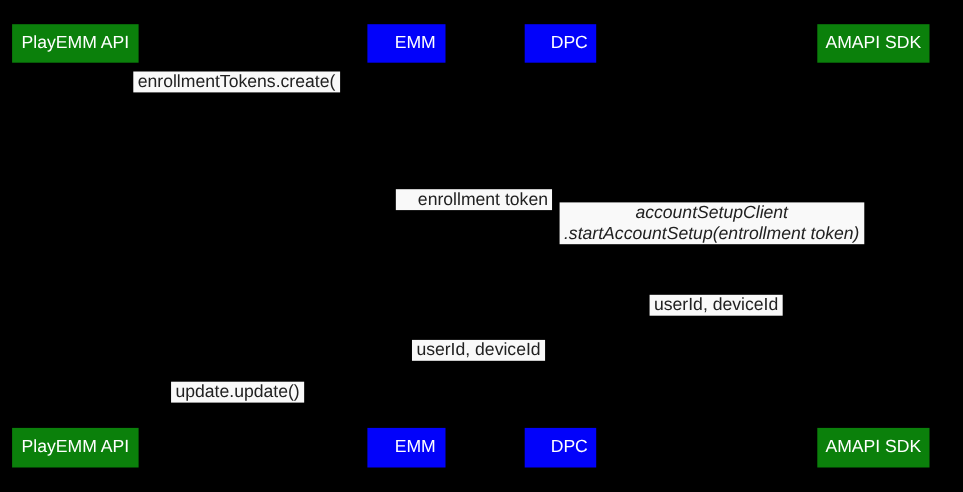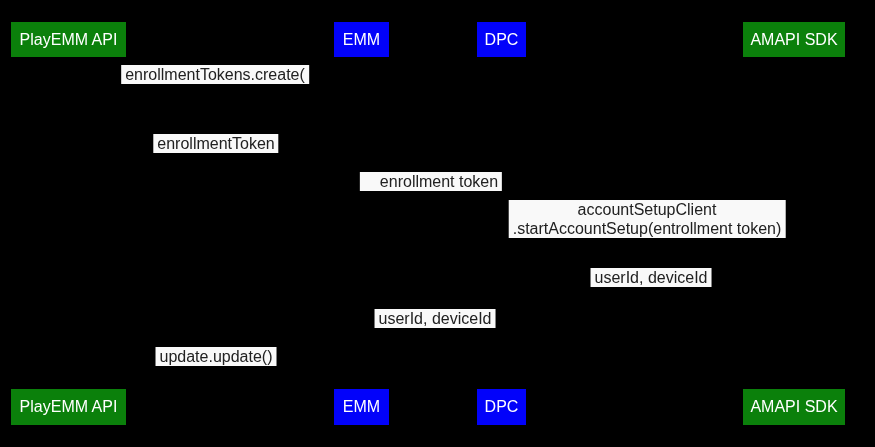--- a/index.html
+++ b/index.html
@@ -15,63 +15,60 @@
     position: absolute;
     height: 35px;
     display: flex;
     align-items: center;
     justify-content: center;
     color: #ffffff;
     font-size: 16px;
     white-space: nowrap;
   }
   .actor.green { background: #0b800b; }
-  .actor.blue  { background: #0202fa; }
+  .actor.blue  { background: #0202fa; padding-left: 16px; }
   .row-top { top: 22px; }
   .row-bottom { top: 389px; height: 36px; }
   .a-playemm { left: 11px;  width: 115px; }
   .a-emm     { left: 334px; width: 55px; }
   .a-dpc     { left: 477px; width: 49px; }
   .a-amapi   { left: 743px; width: 102px; }
   .msg {
     position: absolute;
     transform: translateX(-50%);
     background: #f9f9f9;
     color: #212121;
     font-size: 16px;
     line-height: 19px;
     padding: 0 4px;
     text-align: center;
   }
   .msg-line { white-space: nowrap; }
   .m1 { left: 215px; top: 65px; }
   .m2 { left: 216px; top: 134px; }
   .m3 { left: 431px; top: 172px; padding-left: 20px; }
-  .m4 { left: 647px; top: 200px; }
+  .m4 { left: 647px; top: 184px; font-style: italic; }
   .m5 { left: 651px; top: 268px; }
   .m6 { left: 435px; top: 309px; }
   .m7 { left: 216px; top: 347px; }
 </style>
 </head>
 <body>
 
 <div class="stage">
 
   <div class="actor green row-top a-playemm">PlayEMM API</div>
   <div class="actor blue row-top a-emm">EMM</div>
   <div class="actor blue row-top a-dpc">DPC</div>
   <div class="actor green row-top a-amapi">AMAPI SDK</div>
 
   <div class="msg m1">
     <div class="msg-line">enrollmentTokens.create(</div>
   </div>
 
-  <div class="msg m2">
-    <div class="msg-line">enrollmentToken</div>
-  </div>
 
   <div class="msg m3">
     <div class="msg-line">enrollment token</div>
   </div>
 
   <div class="msg m4">
     <div class="msg-line">accountSetupClient</div>
     <div class="msg-line">.startAccountSetup(entrollment token)</div>
   </div>
 

